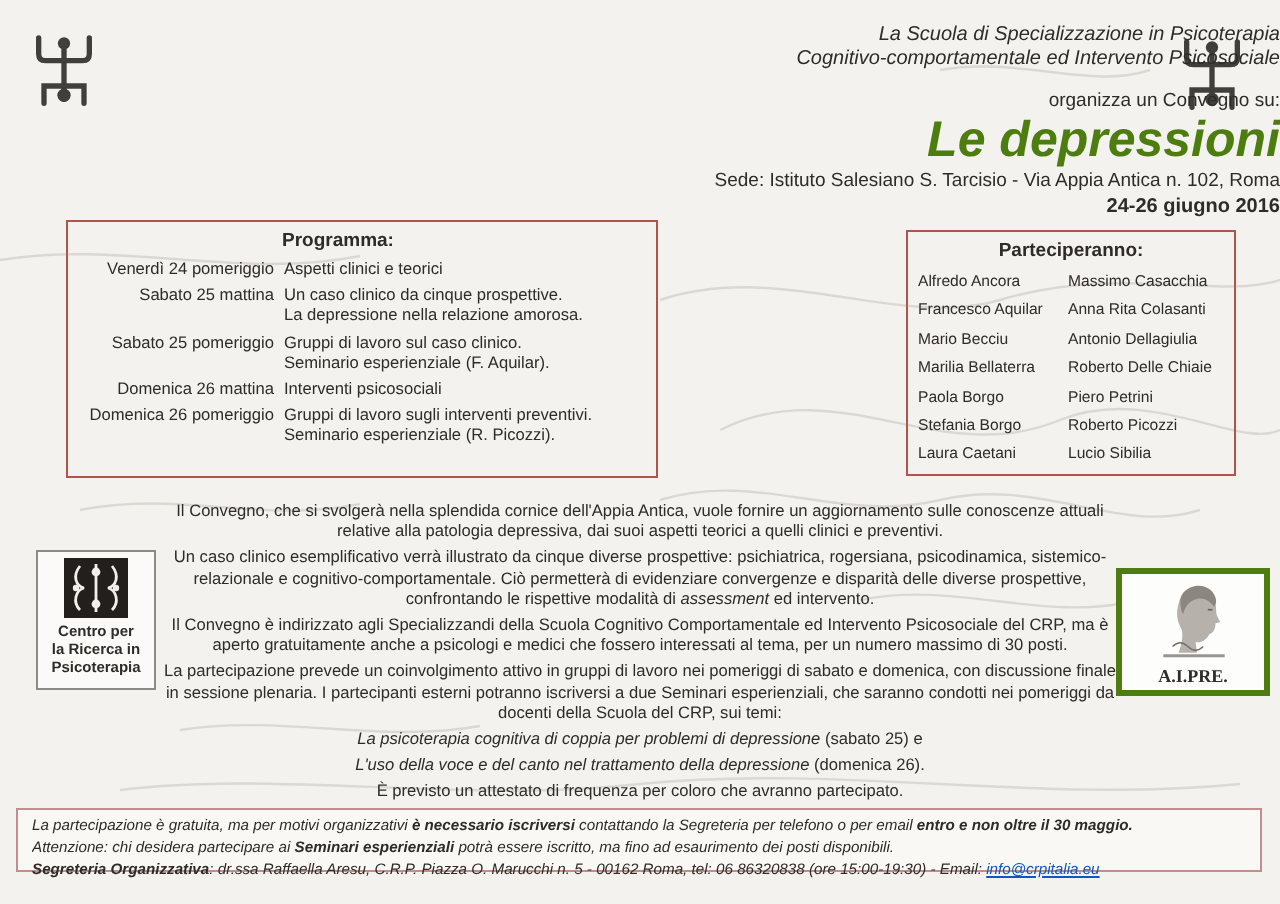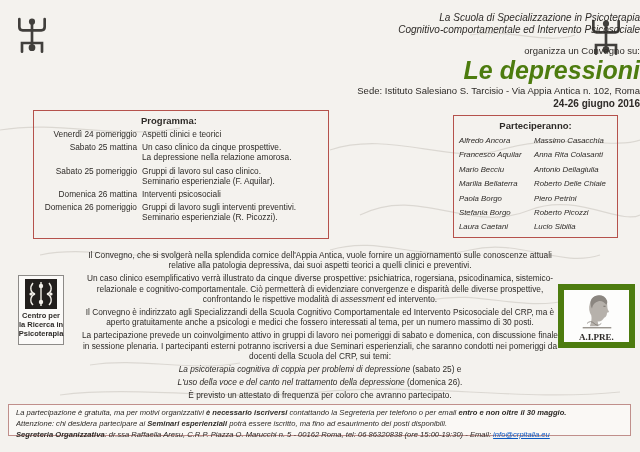--- a/index.html
+++ b/index.html
@@ -25,34 +25,34 @@
   
   .program-box{left:33px;top:110px;width:296px;height:129px;border:1.5px solid #b5524c;box-sizing:border-box;padding:4px 5px 3px 3px;}
   .program-heading{font-weight:bold;font-size:9.5px;padding-left:104px;margin-bottom:3px;}
   .prow{display:flex;margin-bottom:3px;font-size:8.3px;line-height:10.2px;}
   .pdate{width:100px;text-align:right;flex:none;padding-right:5px;}
   .pdesc{flex:1;}
   
   .part-box{left:453px;top:115px;width:165px;height:123px;border:1.5px solid #b5524c;box-sizing:border-box;padding:4px 5px;}
   .part-heading{font-weight:bold;font-size:9.5px;text-align:center;margin-bottom:3px;}
   .part-cols{display:flex;font-size:7.8px;}
-  .part-col{line-height:14.4px;font-style:italic;}
+  .part-col{line-height:14.4px;}
   .part-col.c1{width:75px;}
   .part-col.c2{flex:1;}
   
   .body-text{left:82px;right:82px;top:250px;text-align:center;font-size:8.3px;line-height:10.2px;}
   .body-text p{margin:0 0 3px 0;}
   .sem{margin:0;}
   .attest{margin-top:3px;}
   
-  .crp-badge{left:18px;top:275px;width:46px;height:70px;border:1px solid #8d8b88;background:#fbfaf8;box-sizing:border-box;
+  .crp-badge{left:18px;top:275px;width:60px;height:70px;border:1px solid #8d8b88;background:#fbfaf8;box-sizing:border-box;
     display:flex;flex-direction:column;align-items:center;padding-top:3px;}
   .crp-label{font-weight:bold;font-size:7.5px;line-height:9px;text-align:center;margin-top:2px;}
   
-  .aipre-badge{left:558px;top:284px;width:77px;height:64px;border:6px solid #4d7c0f;background:#fdfdfc;box-sizing:border-box;
+  .aipre-badge{left:558px;top:284px;width:77px;height:64px;border:3px solid #4d7c0f;background:#fdfdfc;box-sizing:border-box;
     display:flex;flex-direction:column;align-items:center;padding-top:2px;}
   .aipre-label{font-family:"Liberation Serif", serif;font-weight:bold;font-size:9px;margin-top:0px;}
   
   .footer-box{left:8px;top:404px;width:623px;height:32px;border:1.5px solid #c08f8b;box-sizing:border-box;
     background:#faf8f5;font-style:italic;font-size:7.6px;line-height:11px;padding:2px 7px;}
   .footer-box .fl{white-space:nowrap;overflow:hidden;}
   .footer-box b{font-weight:bold;}
   .email-link{color:#0a58c4;margin-top:44px;}
 </style>
 </head>

